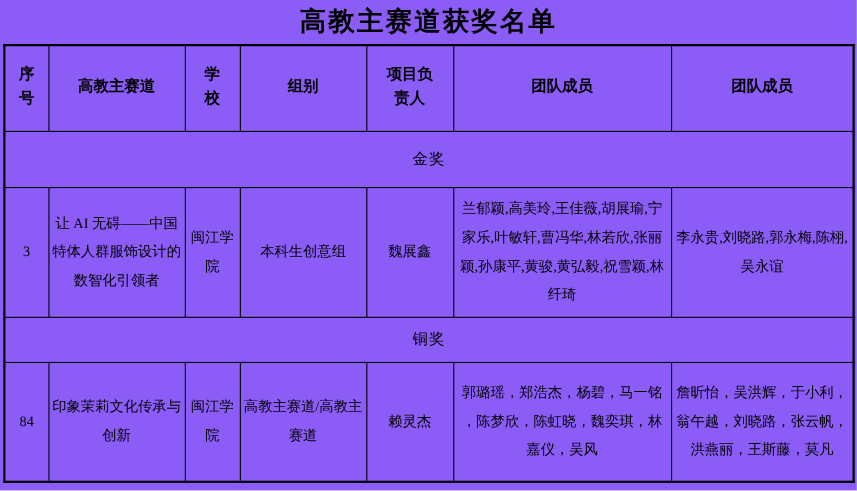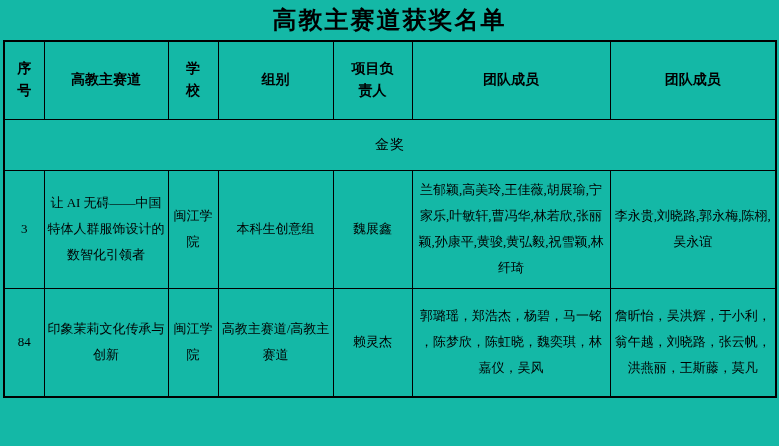--- a/index.html
+++ b/index.html
@@ -5,21 +5,21 @@
   * { margin: 0; padding: 0; box-sizing: border-box; }
   html, body {
     background: #ffffff;
     font-family: "Liberation Serif", "DejaVu Serif", serif;
     color: #000000;
   }
   .page {
     position: relative;
     width: 779px;
     height: 446px;
-    background: #14b8a6;
+    background: #8b5cf6;
     overflow: hidden;
   }
   .doc-title {
     height: 40px;
     padding-top: 6px;
     text-align: center;
     font-size: 24px;
     font-weight: bold;
     letter-spacing: 2px;
     line-height: 1.2;
@@ -111,20 +111,23 @@
     <tr class="data-row-0">
       <td class="data-cell">3</td>
       <td class="data-cell">让 AI 无碍——中国特体人群服饰设计的数智化引领者</td>
       <td class="data-cell">闽江学院</td>
       <td class="data-cell">本科生创意组</td>
       <td class="data-cell">魏展鑫</td>
       <td class="data-cell">兰郁颖,高美玲,王佳薇,胡展瑜,宁家乐,叶敏轩,曹冯华,林若欣,张丽颖,孙康平,黄骏,黄弘毅,祝雪颖,林纤琦</td>
       <td class="data-cell">李永贵,刘晓路,郭永梅,陈栩,吴永谊</td>
     </tr>
 
+    <tr class="section-row-1">
+      <td class="award-cell" colspan="7">铜奖</td>
+    </tr>
 
     <tr class="data-row-1">
       <td class="data-cell">84</td>
       <td class="data-cell">印象茉莉文化传承与创新</td>
       <td class="data-cell">闽江学院</td>
       <td class="data-cell">高教主赛道/高教主赛道</td>
       <td class="data-cell">赖灵杰</td>
       <td class="data-cell">郭璐瑶，郑浩杰，杨碧，马一铭，陈梦欣，陈虹晓，魏奕琪，林嘉仪，吴风</td>
       <td class="data-cell">詹昕怡，吴洪辉，于小利，翁午越，刘晓路，张云帆，洪燕丽，王斯藤，莫凡</td>
     </tr>

